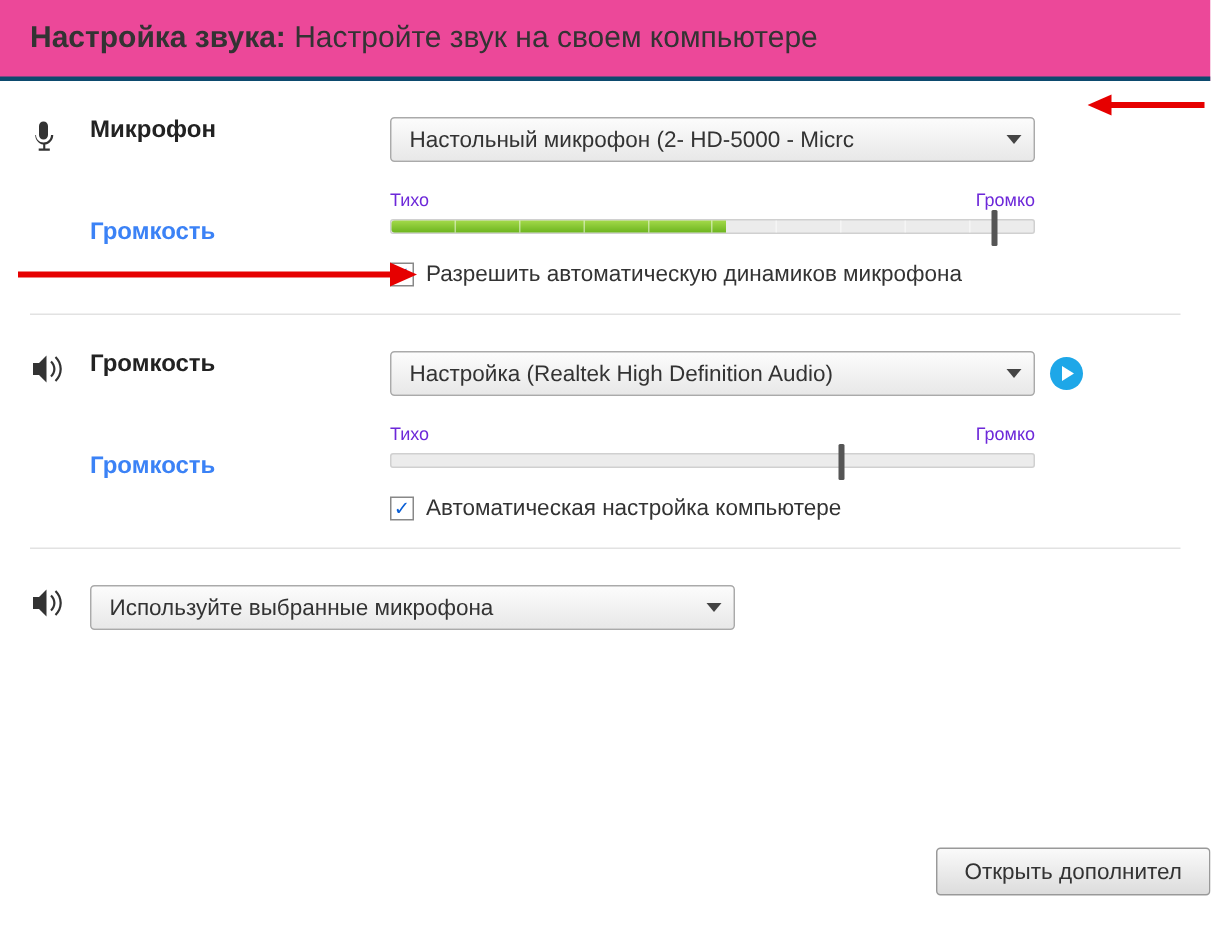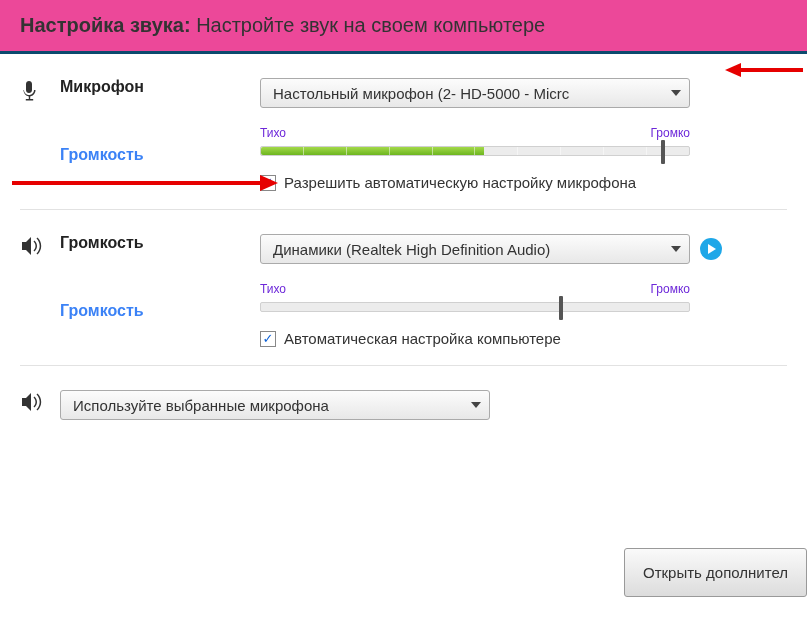--- a/index.html
+++ b/index.html
@@ -159,21 +159,21 @@
   }
   .footer {
     position: absolute;
     right: 0;
     bottom: 28px;
     padding-right: 0;
   }
   .button {
     display: inline-flex;
     align-items: center;
-    height: 49px;
+    height: 32px;
     padding: 0 18px;
     background: linear-gradient(#fafafa, #dcdcdc);
     border: 1px solid #999;
     border-radius: 3px;
     font-size: 15px;
     color: #333;
     cursor: pointer;
   }
   
   .arrow {
@@ -228,21 +228,21 @@
               <span></span>
               <span></span>
               <span></span>
               <span></span>
             </div>
           <div class="slider-thumb" id="mic-thumb" style="left: calc(94% - 2px);"></div>
         </div>
       </div>
       <div class="checkbox-row">
         <span class="checkbox" id="mic-check">✓</span>
-        <span>Разрешить автоматическую настройку микрофона</span>
+        <span>Разрешить автоматическую динамиков микрофона</span>
       </div>
     </div>
 
     <div class="arrow" style="right:-18px; top:6px;">
       <svg width="80" height="20">
           <line x1="78" y1="10" x2="12" y2="10" stroke="#e60000" stroke-width="4"></line>
           <polygon points="0,10 16,3 16,17" fill="#e60000"></polygon>
         </svg>
     </div>
 
@@ -263,21 +263,21 @@
       </span>
     </div>
     <div class="label-col">
       <div>Громкость</div>
       <div style="height:50px"></div>
       <div class="sub-label">Громкость</div>
     </div>
     <div class="control-col">
       <div class="row">
         <div class="dropdown">
-          <span>Динамики (Realtek High Definition Audio)</span>
+          <span>Настройка (Realtek High Definition Audio)</span>
           <span class="caret"></span>
         </div>
         <span class="play-btn"></span>
       </div>
       <div class="slider-block">
         <div class="slider-labels">
           <span>Тихо</span>
           <span>Громко</span>
         </div>
         <div class="slider-track">

